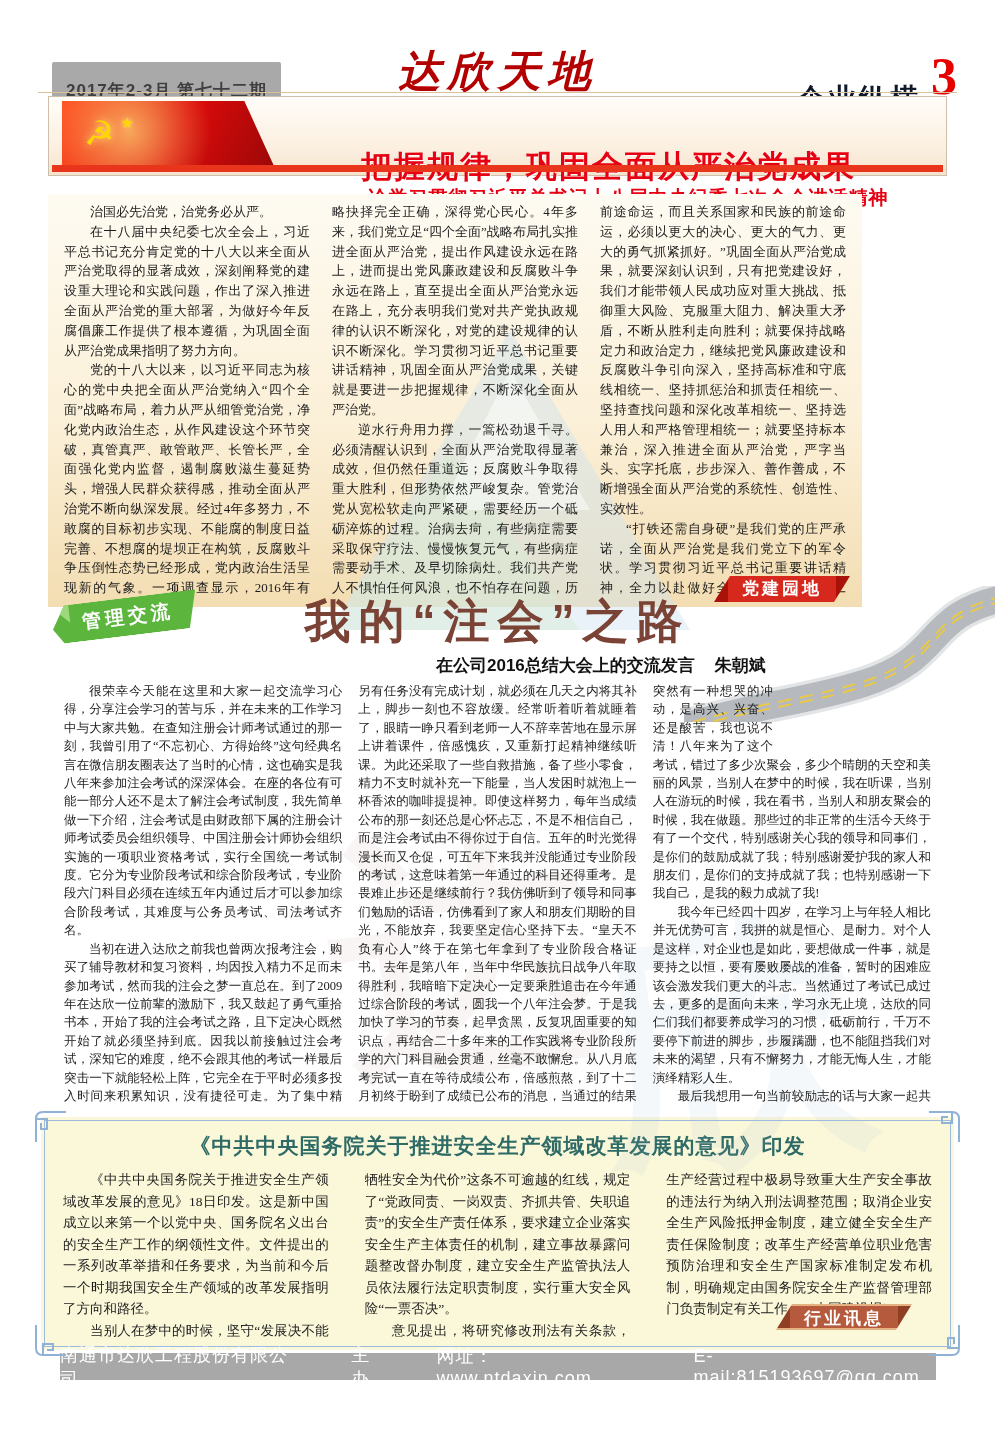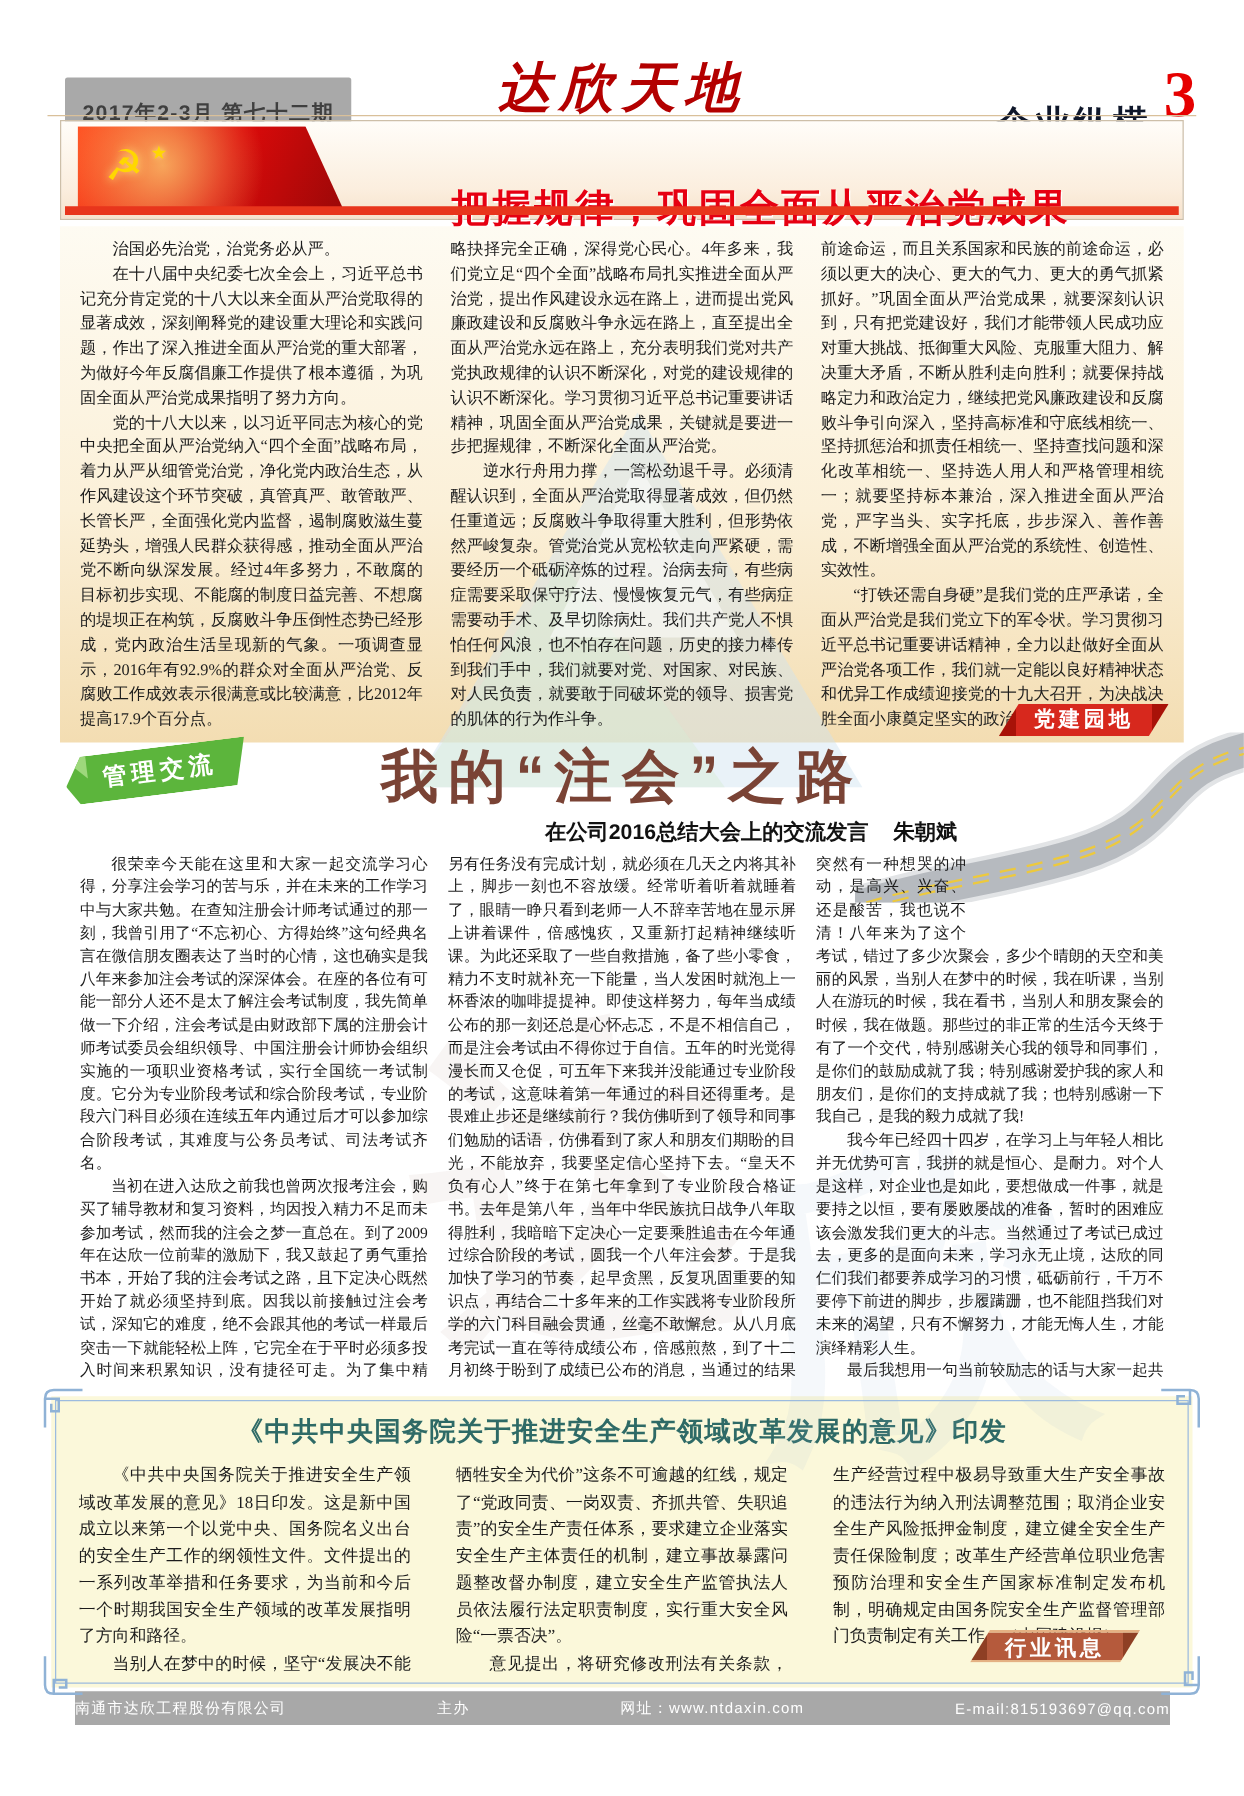--- a/index.html
+++ b/index.html
@@ -65,21 +65,21 @@
   }
   .banner-subhead {
     font-family: "Liberation Sans", sans-serif; font-weight: bold;
     color: #e60012; font-size: 19px; line-height: 21px; margin-top: 3px;
     letter-spacing: 1px; text-shadow: 1px 1px 0 #fff; text-align: center;
   }
   .banner-strip { position: absolute; left: 3px; right: 3px; bottom: 3px; height: 7px; background: #e8351c; }
 
   
   .a1-body {
-    position: absolute; top: 181px; left: 48px; width: 899px; height: 413px;
+    position: absolute; top: 194px; left: 48px; width: 814px; height: 413px;
     background: linear-gradient(180deg, #fefbf2 0%, #fbf0d8 55%, #f3ddb2 100%);
   }
   .cols3 { position: relative; z-index: 2; display: flex; gap: 22px; padding: 8px 16px 0 16px; }
   .a1-body .col { flex: 1; font-size: 13px; line-height: 19.8px; text-align: justify; overflow: hidden; height: 396px; }
   .col p { margin: 0; text-indent: 2em; }
   .col.cont p:first-child { text-indent: 0; }
 
   
   .tag {
     position: absolute; z-index: 3; height: 26px; line-height: 26px; padding: 0 28px;
@@ -142,21 +142,21 @@
   .corner svg { display:block; }
   .c-tl { left: -12px; top: -12px; }
   .c-tr { right: -12px; top: -12px; transform: rotate(90deg); }
   .c-br { right: -12px; bottom: -12px; transform: rotate(180deg); }
   .c-bl { left: -12px; bottom: -12px; transform: rotate(270deg); }
 
   
   .footer {
     position: absolute; left: 60px; top: 1353px; width: 876px; height: 27px;
     background: #a8a8a8; color: #ffffff;
-    font-family: "Liberation Sans", sans-serif; font-size: 12px;
+    font-family: "Liberation Sans", sans-serif; font-size: 18px;
     display: flex; align-items: center; justify-content: space-between; gap: 48px;
     letter-spacing: 1px;
   }
 </style>
 </head>
 <body>
 
 <div class="page">
 
   <div class="issue-box">2017年2-3月 第七十二期</div>

